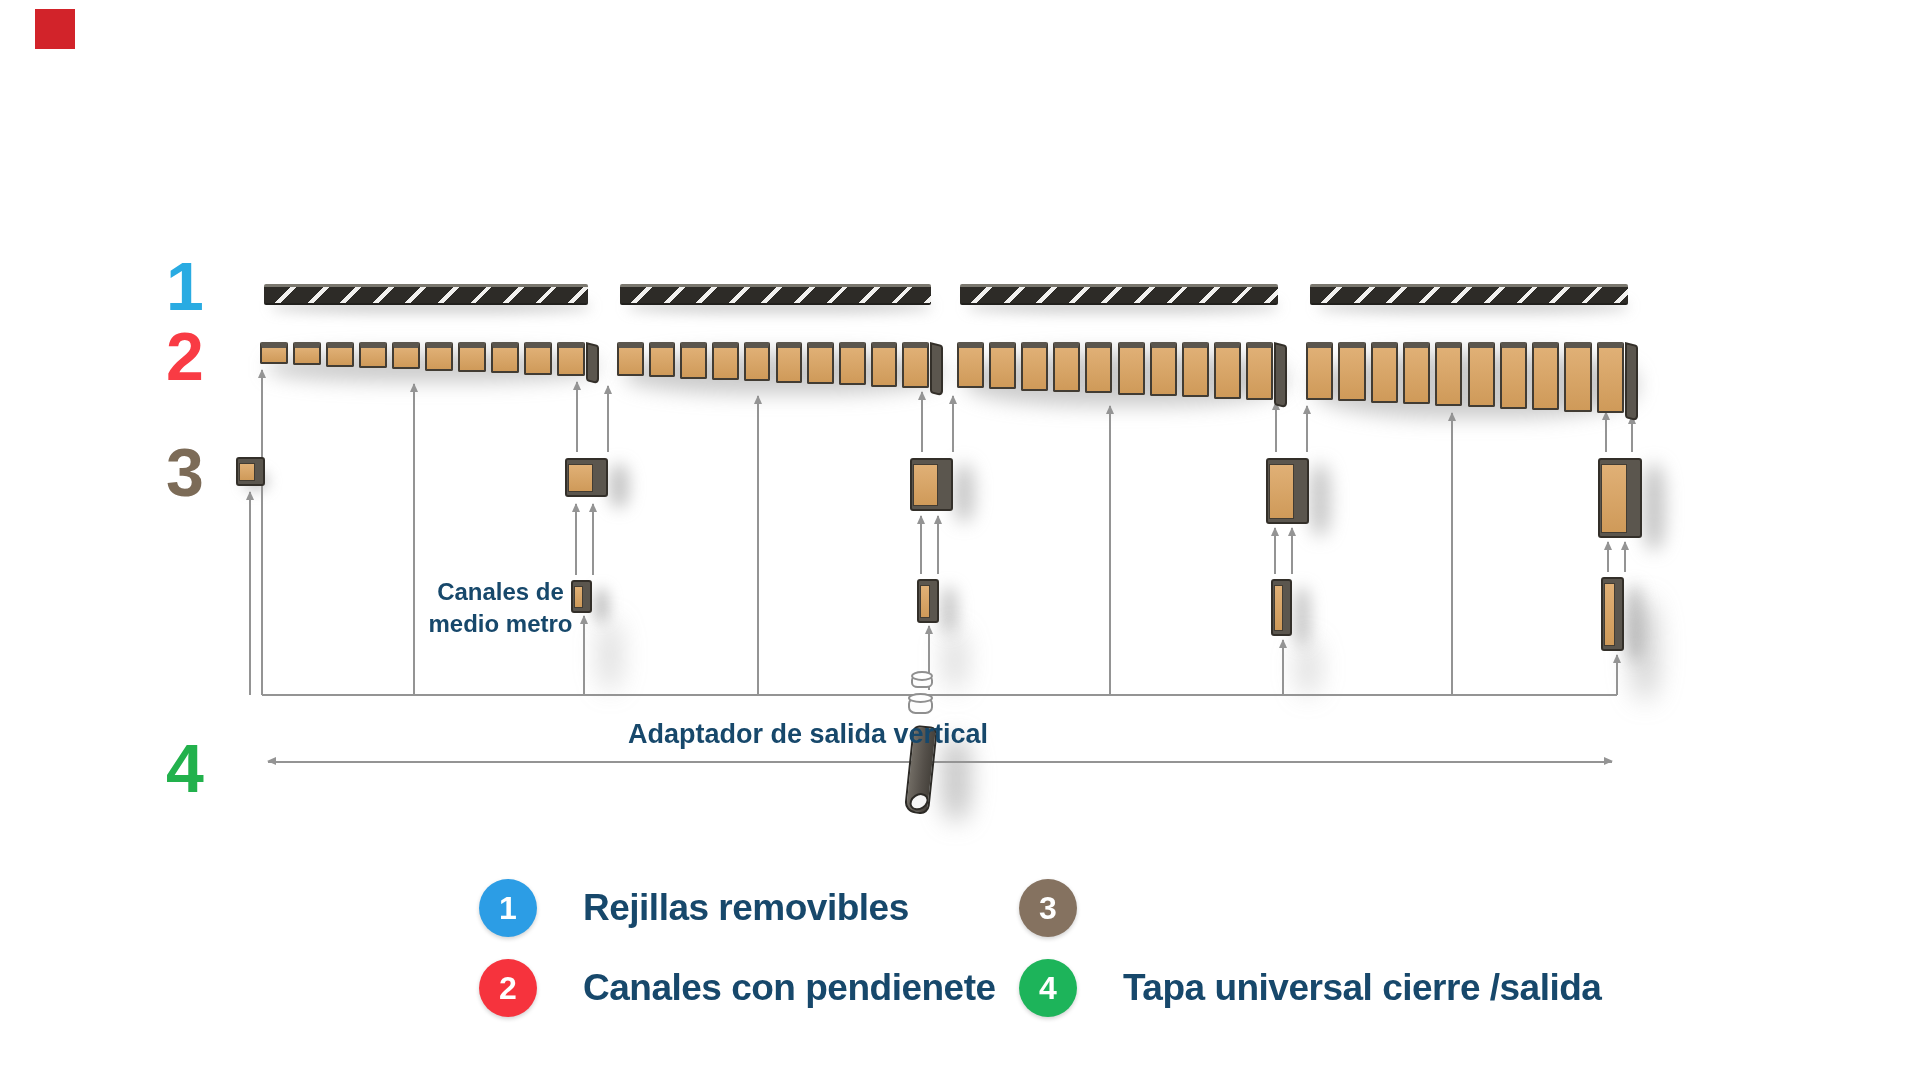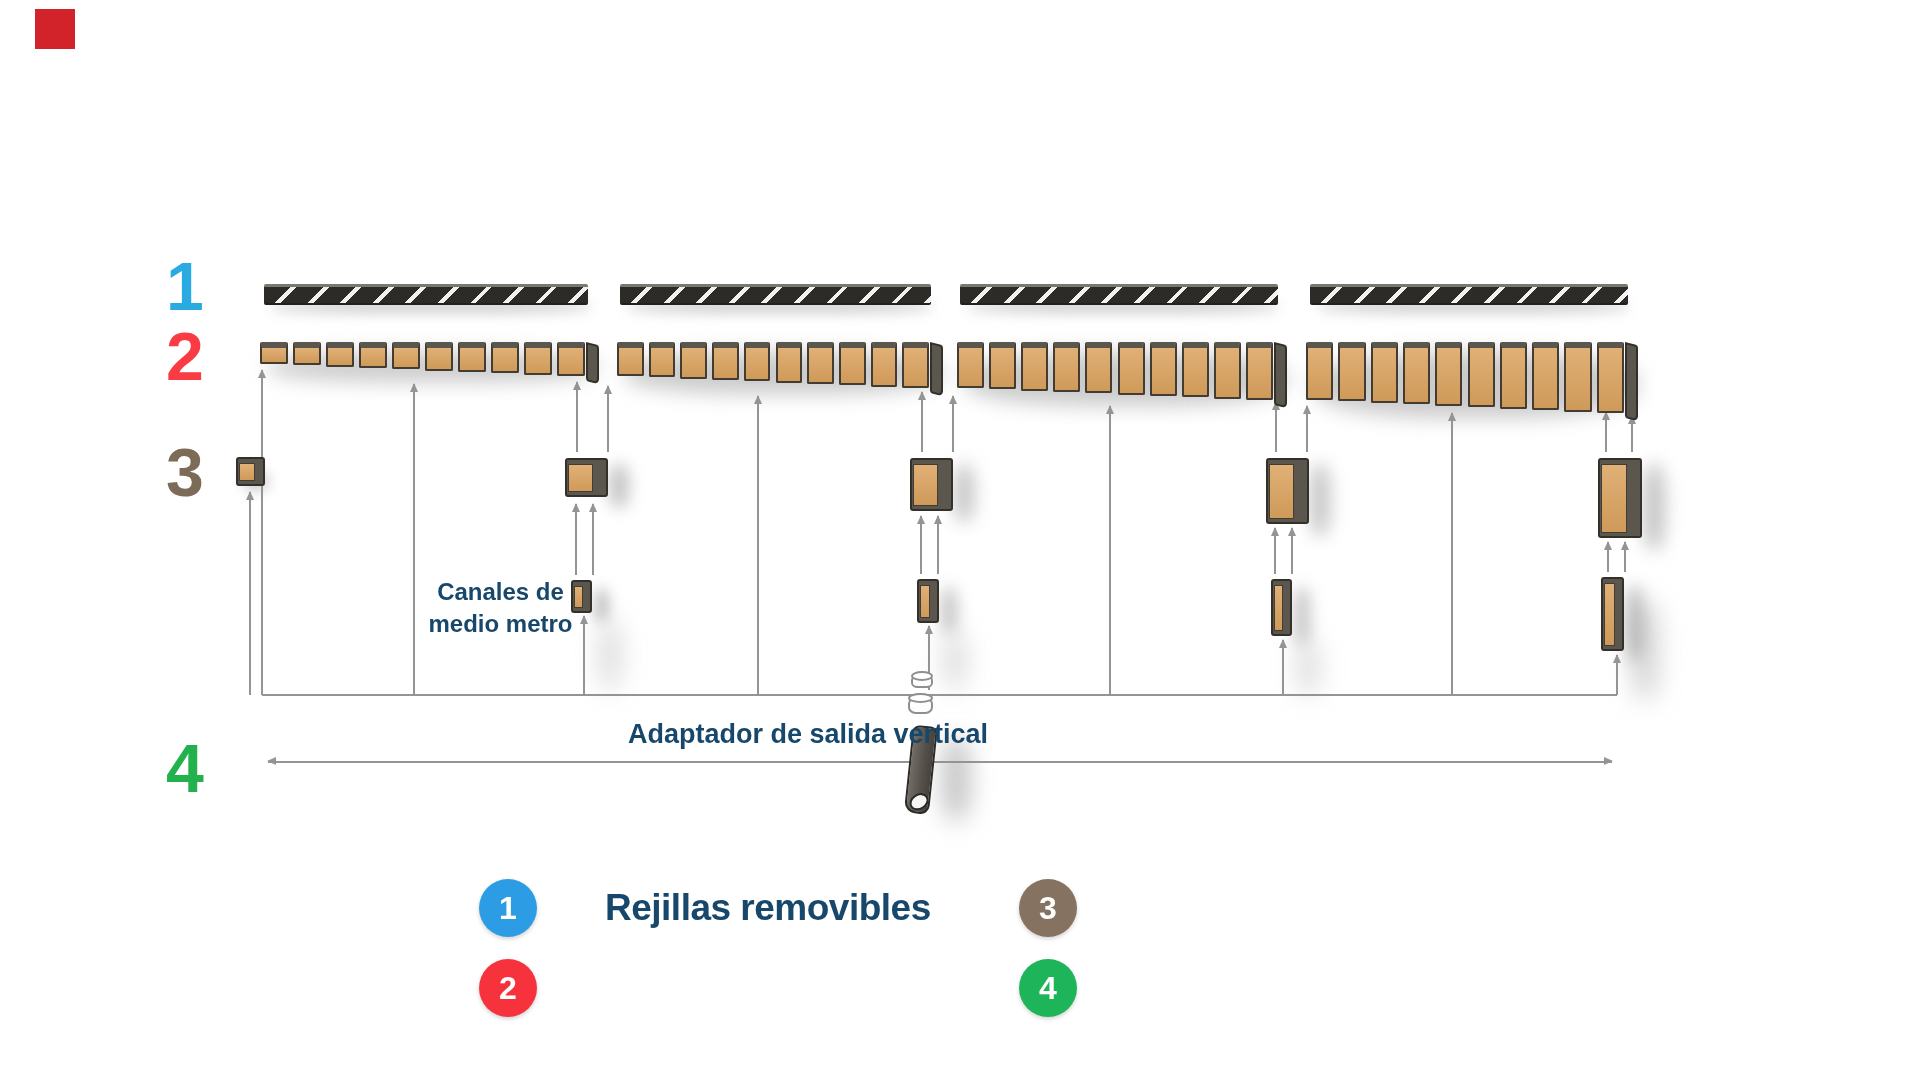--- a/index.html
+++ b/index.html
@@ -14,21 +14,21 @@
   #num1{left:140px;top:252px;}
   #num2{left:140px;top:322px;}
   #num3{left:140px;top:438px;}
   #num4{left:140px;top:734px;}
   .diagram-label{font-weight:bold;z-index:5;}
   #half-meter-label{left:398px;top:576px;width:205px;text-align:center;font-size:24px;line-height:1.35;white-space:pre-line;}
   #vertical-outlet-label{left:628px;top:719px;font-size:27px;white-space:nowrap;}
   .legend-item{display:flex;align-items:center;z-index:5;}
   .legend-circle{width:58px;height:58px;border-radius:50%;display:flex;align-items:center;justify-content:center;
                  color:#ffffff;font-size:32px;font-weight:bold;flex:0 0 58px;box-shadow:0 2px 4px rgba(0,0,0,.18);}
-  .legend-label{font-size:37px;font-weight:bold;margin-left:68px;letter-spacing:-0.5px;white-space:nowrap;}
+  .legend-label{font-size:37px;font-weight:bold;margin-left:46px;letter-spacing:-0.5px;white-space:nowrap;}
   #legend-1{left:479px;top:879px;}
   #legend-2{left:479px;top:959px;}
   #legend-3{left:1019px;top:879px;}
   #legend-4{left:1019px;top:959px;}
   #diagram{left:0;top:0;width:1920px;height:1080px;}
 </style>
 </head>
 <body>
 
 <div class="stage">
@@ -207,21 +207,23 @@
   <div id="vertical-outlet-label" class="abs diagram-label" style="color: rgb(23, 72, 107);">Adaptador de salida vertical</div>
   <div id="half-meter-label" class="abs diagram-label" style="color: rgb(23, 72, 107);">Canales de
 medio metro</div>
 
   <div id="legend-1" class="abs legend-item">
     <div class="legend-circle" style="background: rgb(44, 157, 229);">1</div>
     <div class="legend-label" style="color: rgb(23, 72, 107);">Rejillas removibles</div>
   </div>
   <div id="legend-2" class="abs legend-item">
     <div class="legend-circle" style="background: rgb(246, 51, 61);">2</div>
+    <div class="legend-label" style="color: rgb(23, 72, 107);">Canales con pendienete</div>
   </div>
   <div id="legend-3" class="abs legend-item">
     <div class="legend-circle" style="background: rgb(133, 114, 96);">3</div>
   </div>
   <div id="legend-4" class="abs legend-item">
     <div class="legend-circle" style="background: rgb(29, 180, 90);">4</div>
+    <div class="legend-label" style="color: rgb(23, 72, 107);">Tapa universal cierre /salida</div>
   </div>
 
 </div>
 
 </body></html>

